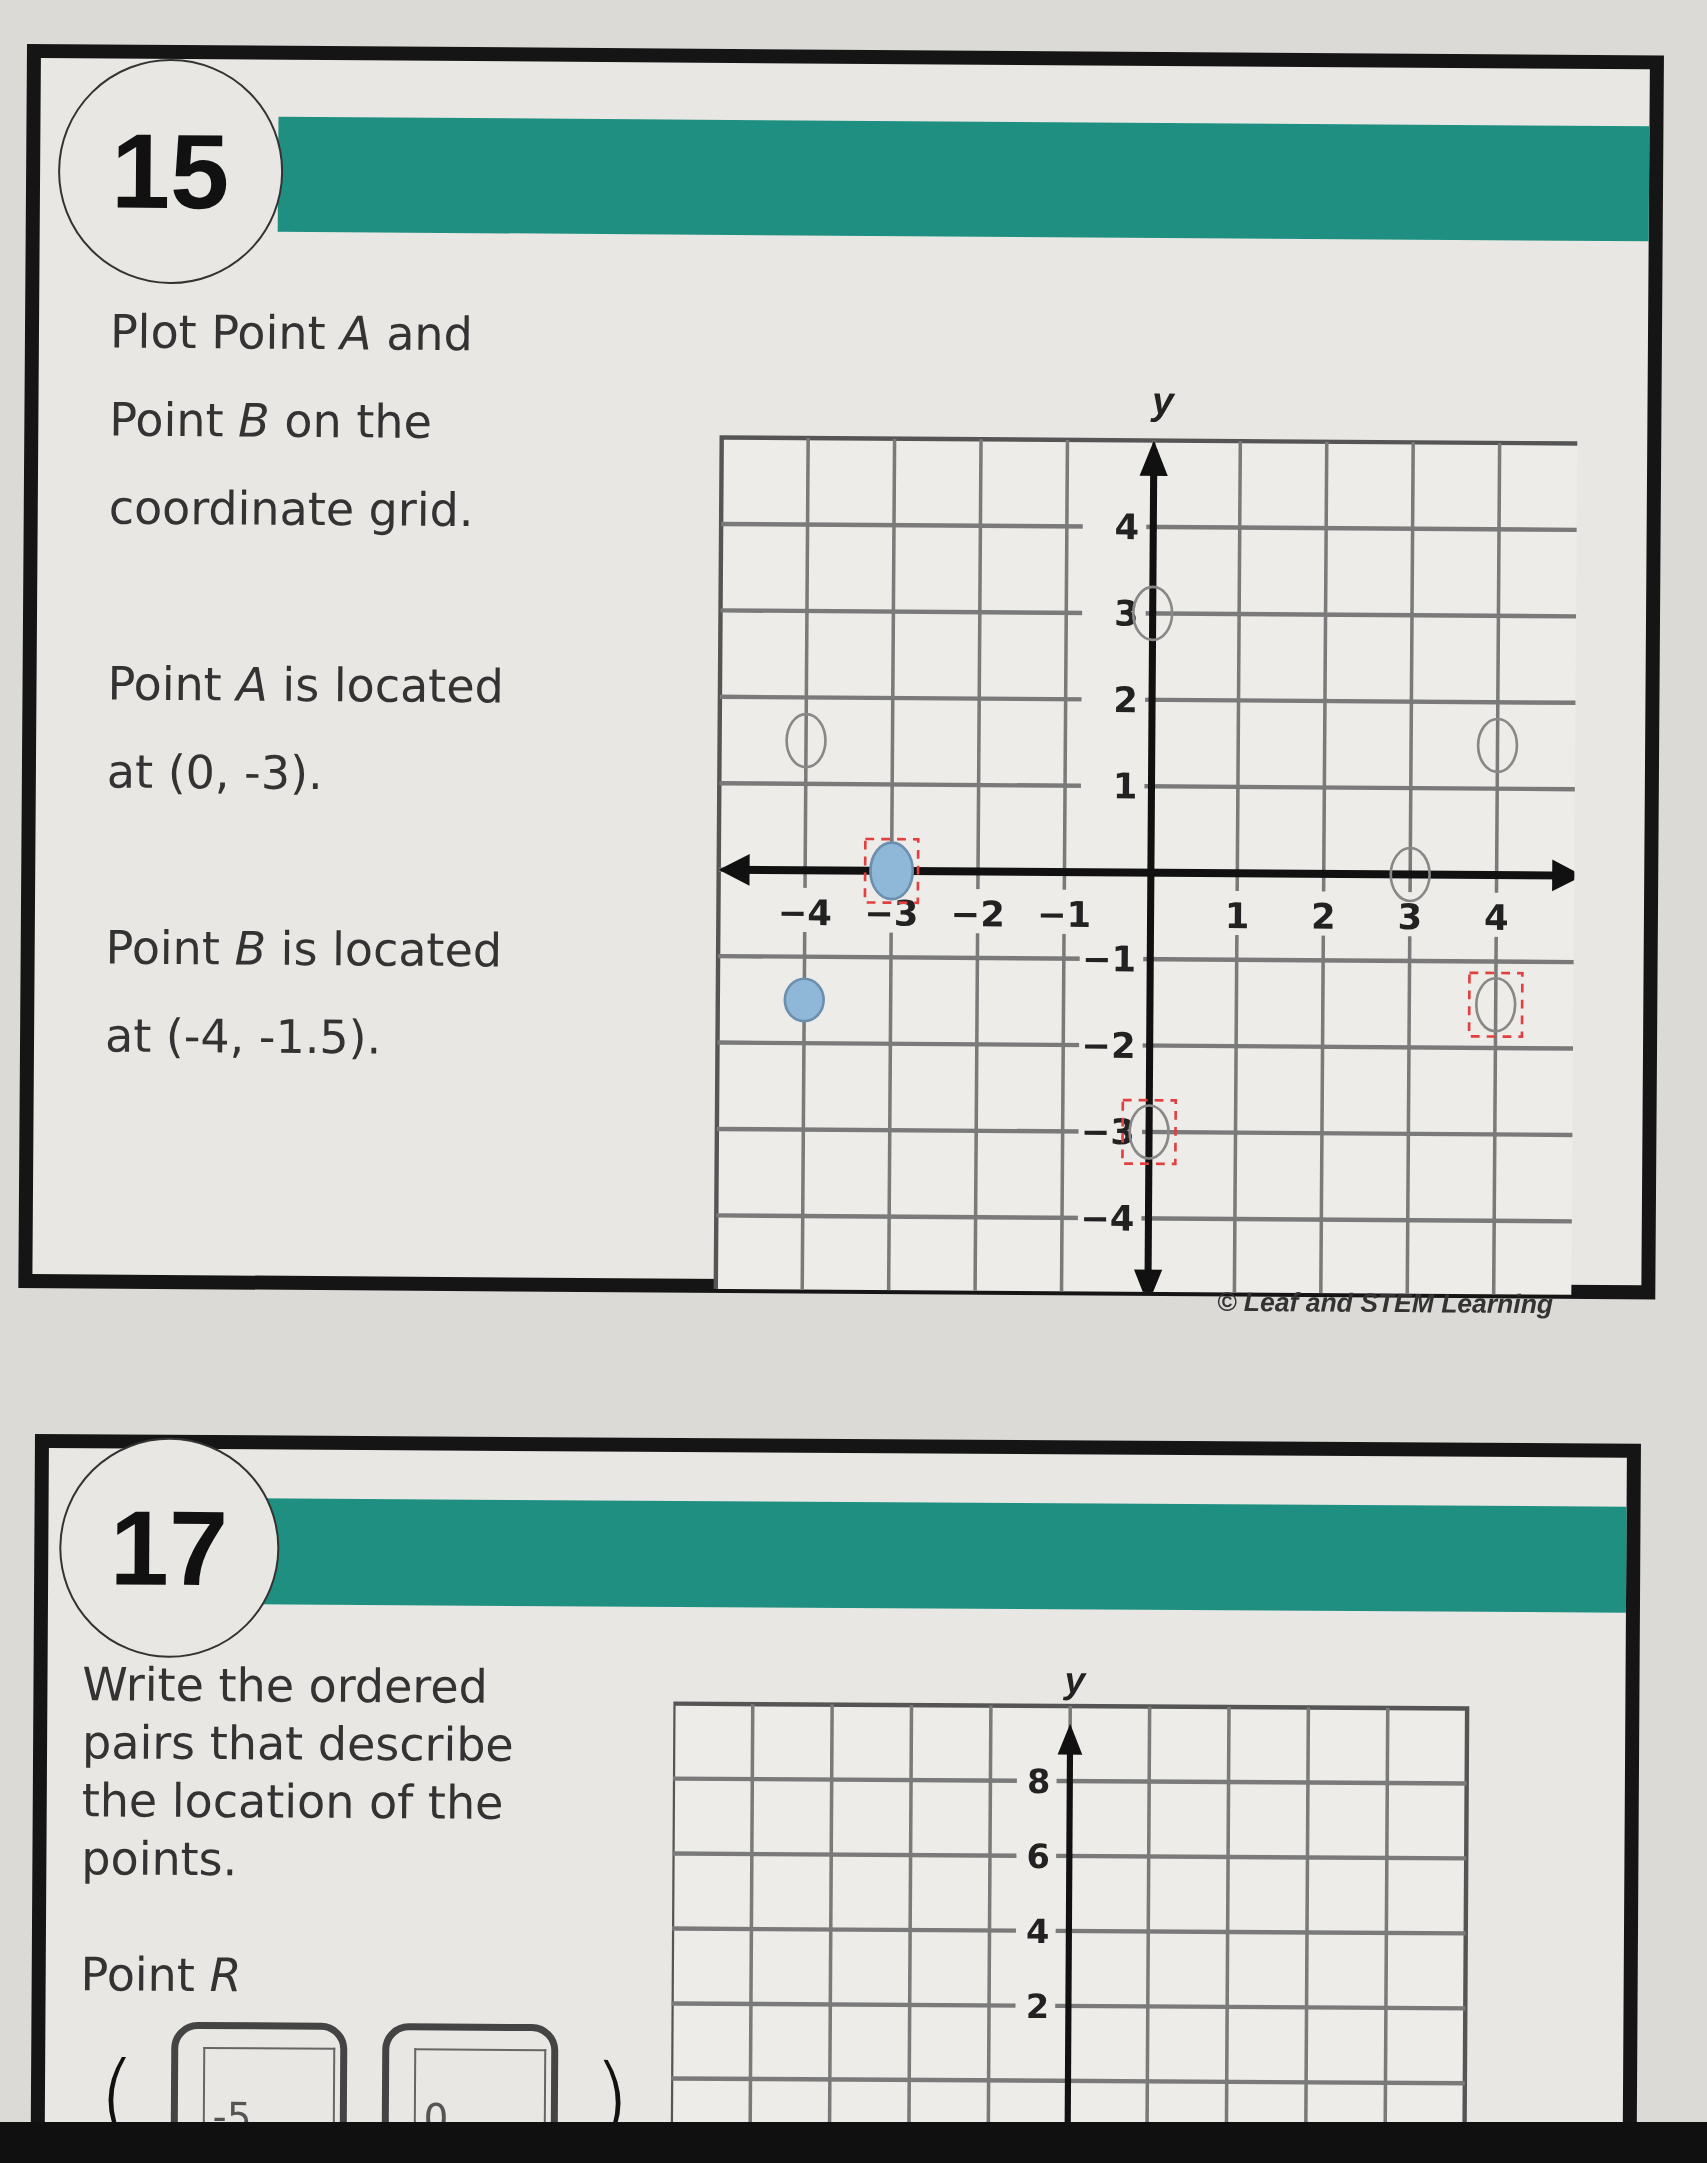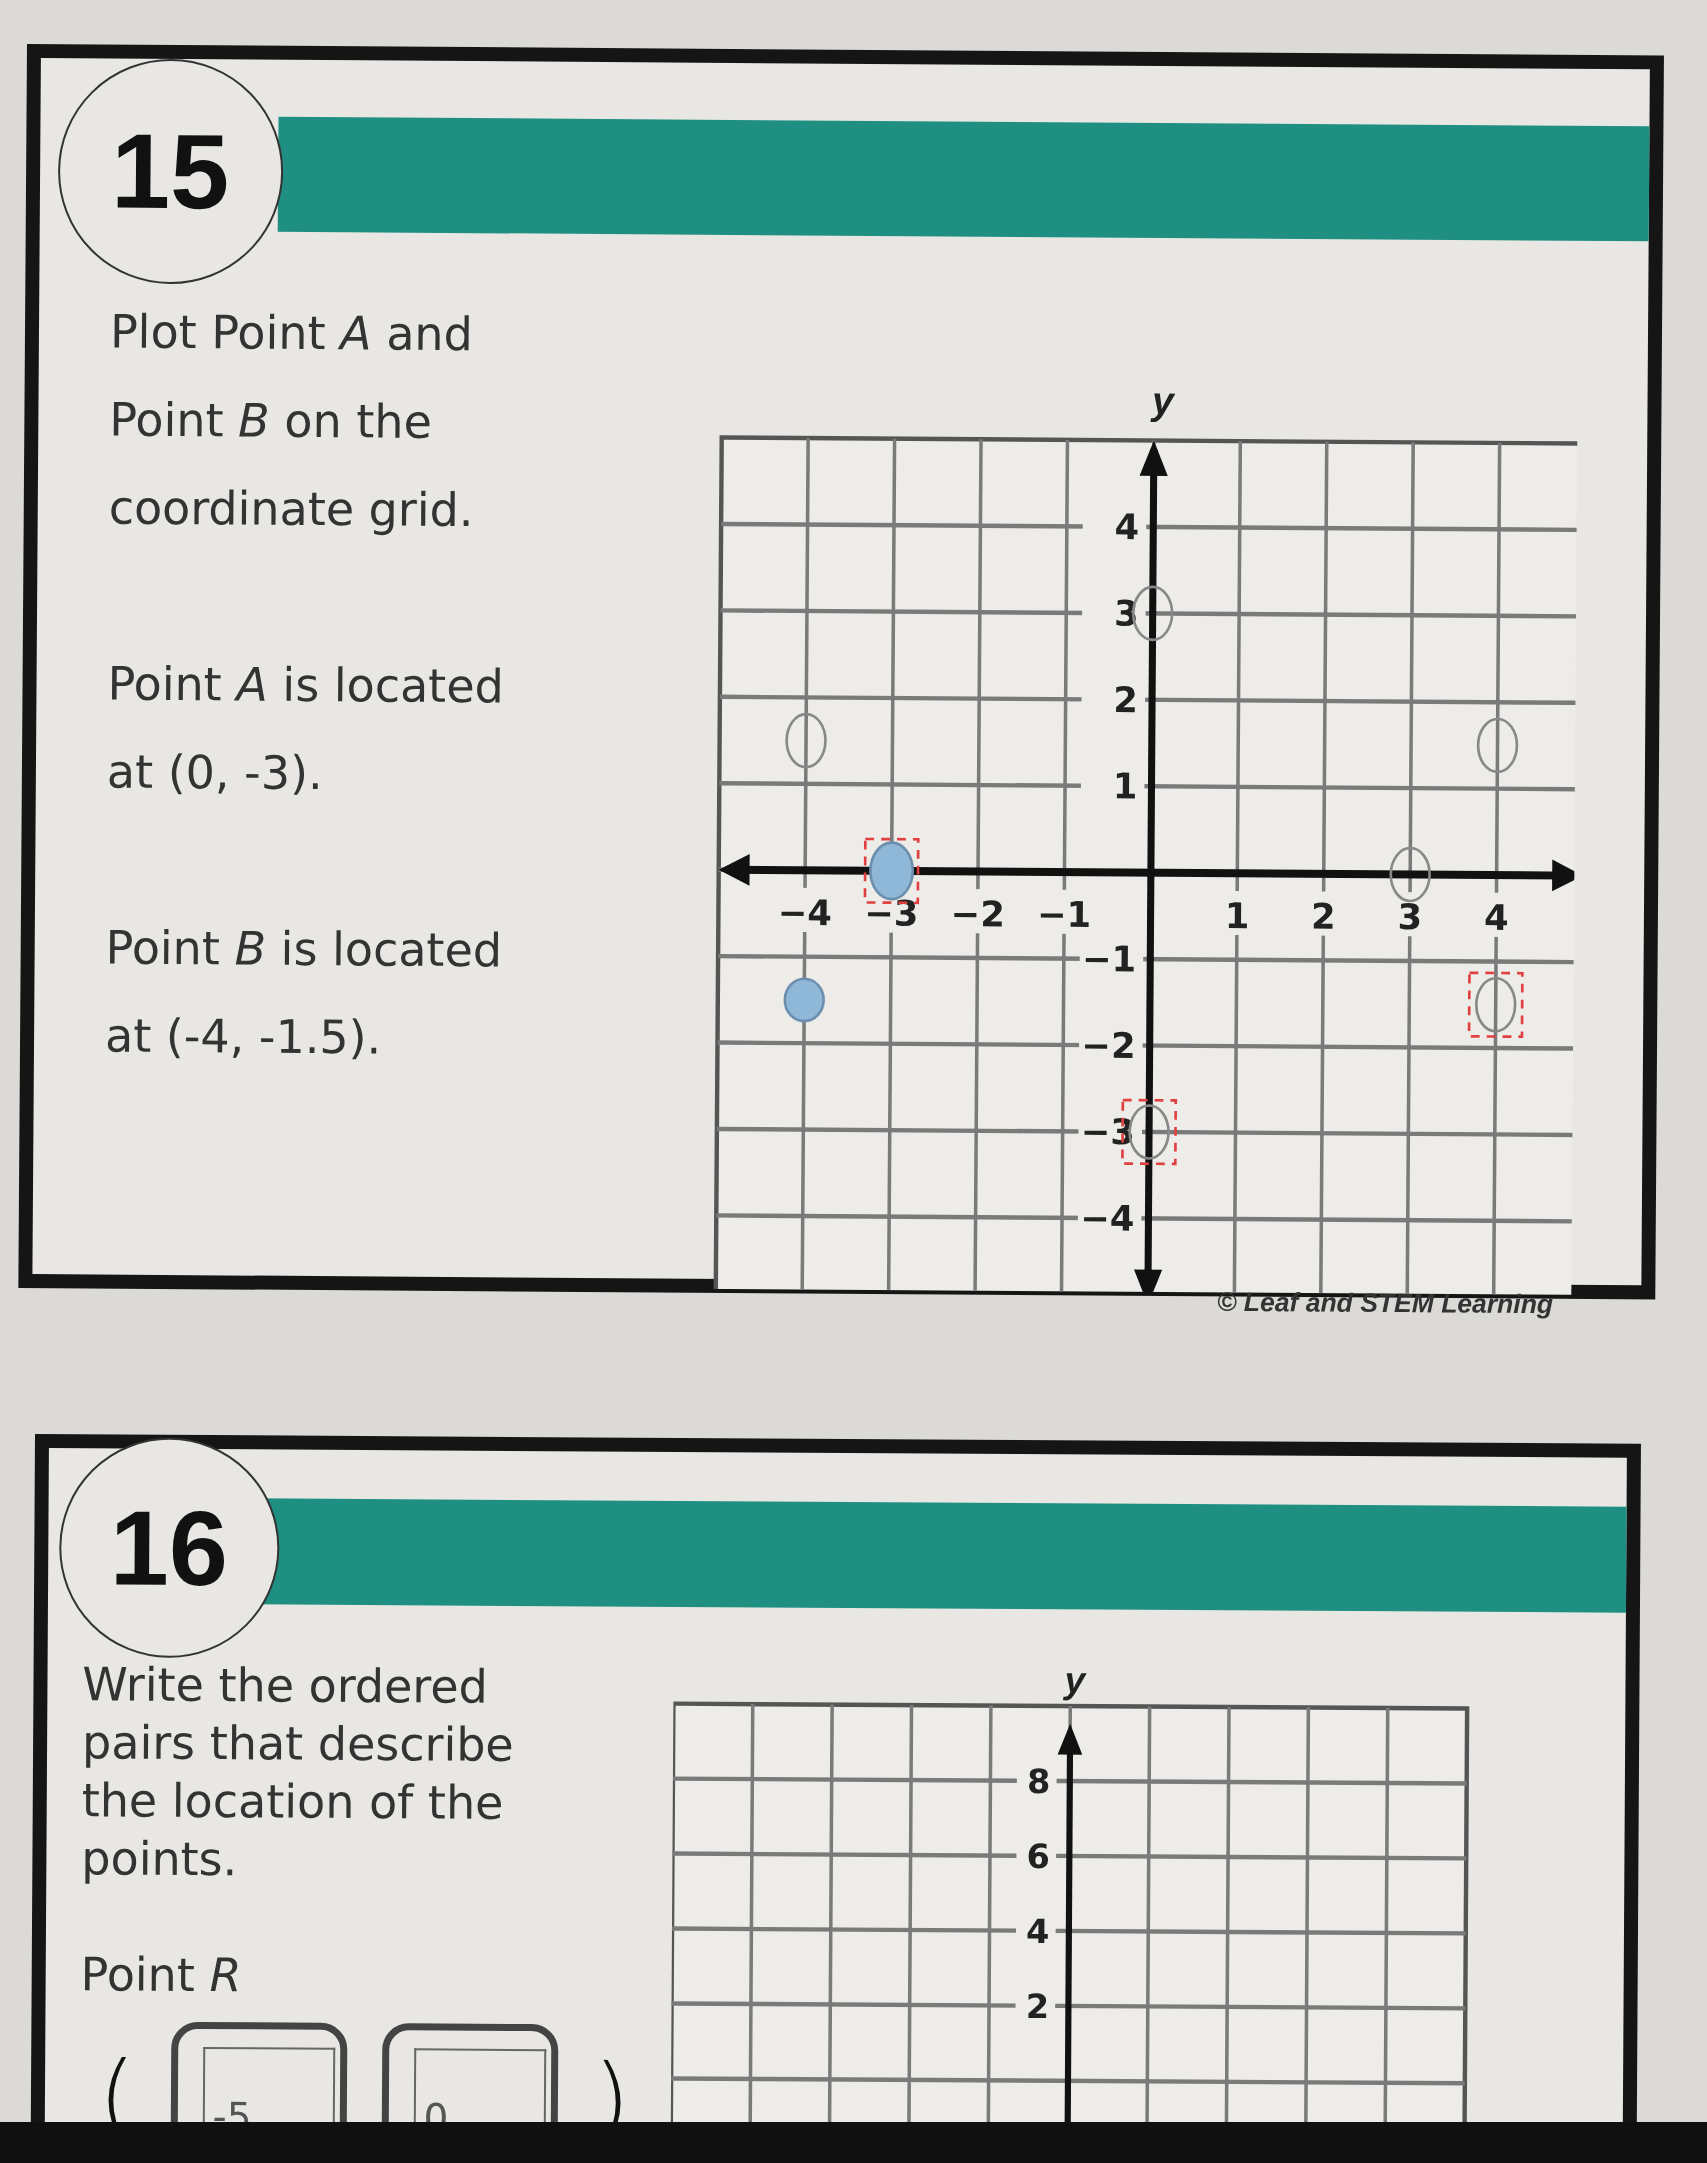--- a/index.html
+++ b/index.html
@@ -165,21 +165,21 @@
         <ellipse cx="128" cy="752" rx="22" ry="24" fill="#8fb8d8" stroke="#6d8fae" stroke-width="3"></ellipse>
       </g>
     </svg>
 </div>
 
 <div class="copyright">© Leaf and STEM Learning</div>
 
 <div class="card" id="card17">
   <div class="band"></div>
   <div class="badge">
-      <span>16</span>
+      <span>17</span>
     </div>
 
   <div class="prompt">
     <p>Write the ordered</p>
     <p>pairs that describe</p>
     <p>the location of the</p>
     <p>points.</p>
     <div class="gap"></div>
     <p><span>Point </span><span class="it">R</span></p>
   </div>

